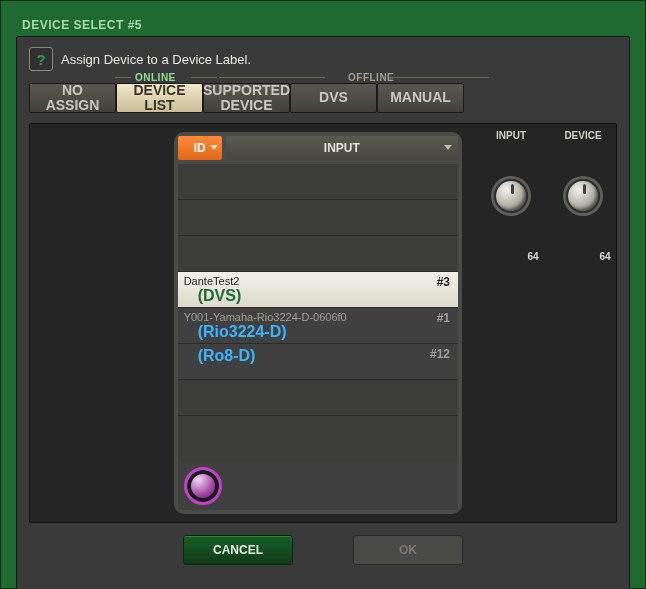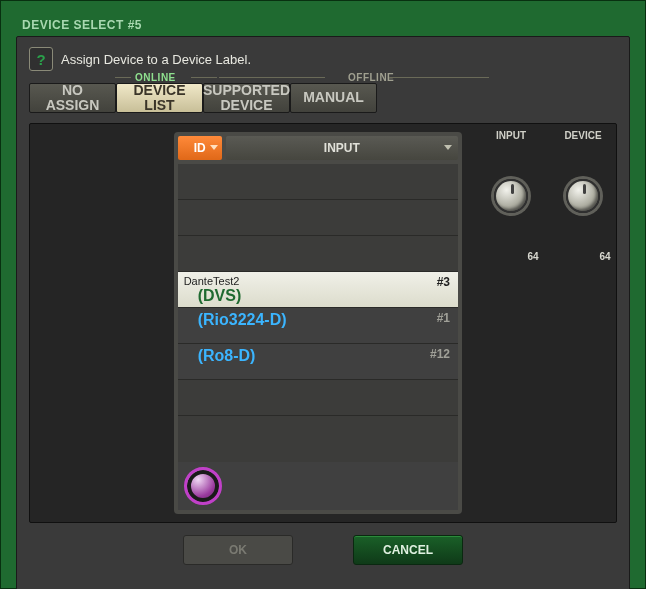--- a/index.html
+++ b/index.html
@@ -112,21 +112,21 @@
     height: 400px;
     background: #252525;
     border: 1px solid #101010;
     border-radius: 2px;
     padding: 8px;
   }
   .spacer-left { width: 150px; }
   .list-panel {
     width: 318px;
     background: #4a4a46;
-    border-radius: 4px;
+    border-radius: 10px;
     padding: 4px;
     display: flex;
     flex-direction: column;
   }
   .list-header {
     display: flex;
     height: 24px;
     gap: 4px;
   }
   .col-id {
@@ -314,20 +314,23 @@
           <span style="white-space:pre-line;">NO
 ASSIGN</span>
         </div>
       <div class="tab-btn active">
           <span style="white-space:pre-line;">DEVICE
 LIST</span>
         </div>
       <div class="tab-btn">
           <span style="white-space:pre-line;">SUPPORTED
 DEVICE</span>
+        </div>
+      <div class="tab-btn">
+          <span>DVS</span>
         </div>
       <div class="tab-btn">
           <span>MANUAL</span>
         </div>
     </div>
 
     <div class="main-area">
       <div class="spacer-left"></div>
 
       <div class="list-panel">
@@ -342,20 +345,21 @@
         <div class="list-body">
           <div class="list-row empty"></div>
           <div class="list-row empty"></div>
           <div class="list-row empty"></div>
           <div class="list-row selected">
             <div class="row-name">DanteTest2</div>
             <div class="row-type">(DVS)</div>
             <div class="row-id">#3</div>
           </div>
           <div class="list-row" style="color:#a0a098;">
+            <div class="row-name">Y001-Yamaha-Rio3224-D-0606f0</div>
             <div class="row-type">(Rio3224-D)</div>
             <div class="row-id">#1</div>
           </div>
           <div class="list-row" style="color:#a0a098;">
             <div class="row-type">(Ro8-D)</div>
             <div class="row-id">#12</div>
           </div>
           <div class="list-row empty"></div>
           <div class="list-row empty" style="flex:1;border-bottom:none;"></div>
           <div class="knob-footer">
@@ -372,22 +376,22 @@
         </div>
         <div class="io-col">
           <div class="io-label">DEVICE</div>
           <div class="knob-grey"></div>
           <div class="io-value">64</div>
         </div>
       </div>
     </div>
 
     <div class="button-row">
+      <div class="dlg-btn btn-cancel">
+          <span>CANCEL</span>
+        </div>
       <div class="dlg-btn btn-ok">
           <span>OK</span>
         </div>
-      <div class="dlg-btn btn-cancel">
-          <span>CANCEL</span>
-        </div>
     </div>
 
   </div>
 </div>
 
 </body></html>

